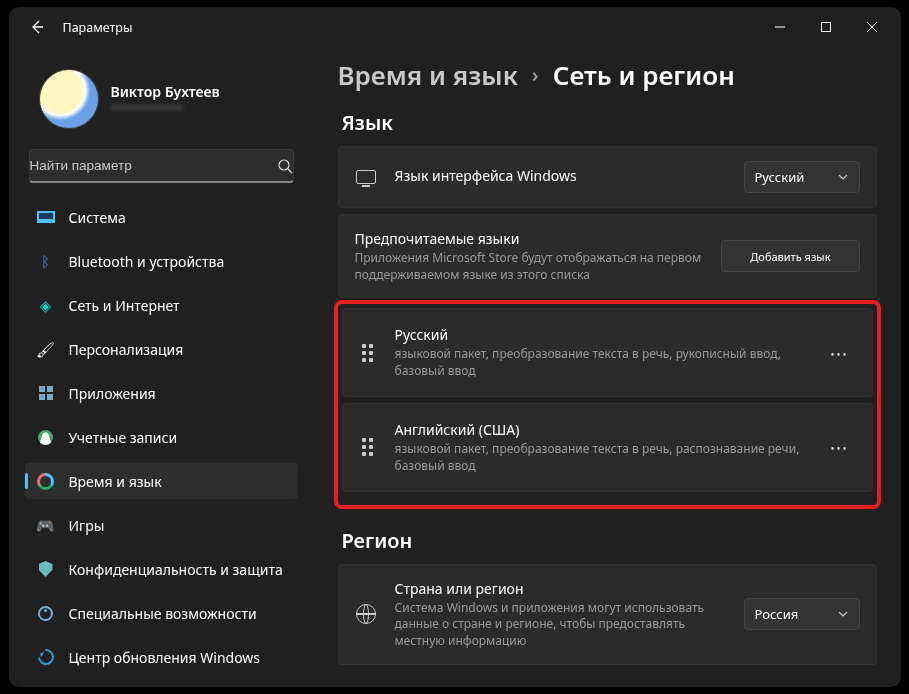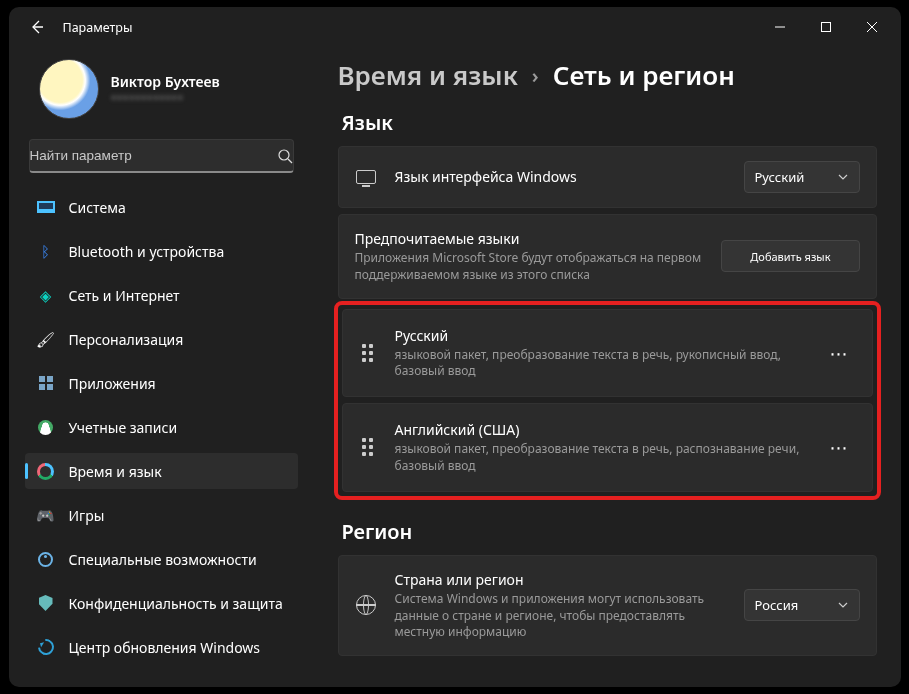--- a/index.html
+++ b/index.html
@@ -26,21 +26,21 @@
 .titlebar {
   height: 40px;
   display: flex;
   align-items: center;
   padding: 0 6px 0 14px;
 }
 .back-btn { width: 28px; height: 28px; display:flex;align-items:center;justify-content:center; color:#fff; }
 .title { color:#fff; font-size:12.5px; margin-left:12px; }
 .win-controls { margin-left:auto; display:flex; }
 .win-controls div { width:46px; height:32px; display:flex; align-items:center; justify-content:center; color:#fff; }
-.body { flex:1; display:flex; overflow:hidden; }
+.body { flex:1; display:flex; overflow:hidden;align-items:flex-end; }
 .sidebar { width: 305px; padding: 4px 12px 12px 12px; display:flex; flex-direction:column; gap:4px; }
 .profile { display:flex; align-items:center; gap:12px; padding:8px 10px 14px 18px; }
 .avatar { width:60px; height:60px; border-radius:50%; background:radial-gradient(circle at 35% 35%, #fff6c0 0 22px, #fff 25px, #6aa0e6 30px); border:1px solid #444; overflow:hidden; }
 .profile-name { color:#fff; font-size:14px; font-weight:600; }
 .profile-sub { color:#7a7a7a; font-size:11px; filter: blur(2px); }
 .searchbox { margin: 2px 8px 10px 8px; height:34px; background:#2d2d2d; border:1px solid #3a3a3a; border-bottom:2px solid #8a8a8a; border-radius:4px; display:flex; align-items:center; padding:0 0; }
 .searchbox input { flex:1; background:transparent; border:none; outline:none; color:#fff; font-size:13.5px; }
 .searchbox input::placeholder { color:#c9c9c9; }
 .nav { display:flex; flex-direction:column; gap:8px; padding:2px 4px 0 4px; }
 .nav-item { height:36px; display:flex; align-items:center; gap:14px; padding:0 12px; border-radius:4px; color:#fff; font-size:14px; position:relative; }
@@ -174,29 +174,29 @@
               <span class="i-time-wrap"></span>
             </span>
             <span>Время и язык</span>
           </div>
         <div class="nav-item">
             <span class="nav-icon i-game">🎮</span>
             <span>Игры</span>
           </div>
         <div class="nav-item">
             <span class="nav-icon">
+              <span class="i-priv"></span>
+            </span>
+            <span>Конфиденциальность и защита</span>
+          </div>
+        <div class="nav-item">
+            <span class="nav-icon">
               <span class="i-access"></span>
             </span>
             <span>Специальные возможности</span>
-          </div>
-        <div class="nav-item">
-            <span class="nav-icon">
-              <span class="i-priv"></span>
-            </span>
-            <span>Конфиденциальность и защита</span>
           </div>
         <div class="nav-item">
             <span class="nav-icon">
               <span class="i-upd"></span>
             </span>
             <span>Центр обновления Windows</span>
           </div>
       </div>
     </div>
 
@@ -245,21 +245,21 @@
                 <span></span>
                 <span></span>
               </div>
             </div>
           <div class="card-body">
             <div class="card-title">Русский</div>
             <div class="card-sub">языковой пакет, преобразование текста в речь, рукописный ввод, базовый ввод</div>
           </div>
           <div class="more-btn">⋯</div>
         </div>
-        <div class="lang-card" style="margin-bottom:0">
+        <div class="lang-card" style="margin-bottom:9px">
           <div class="drag-handle">
               <div class="drag-dots">
                 <span></span>
                 <span></span>
                 <span></span>
                 <span></span>
                 <span></span>
                 <span></span>
               </div>
             </div>

